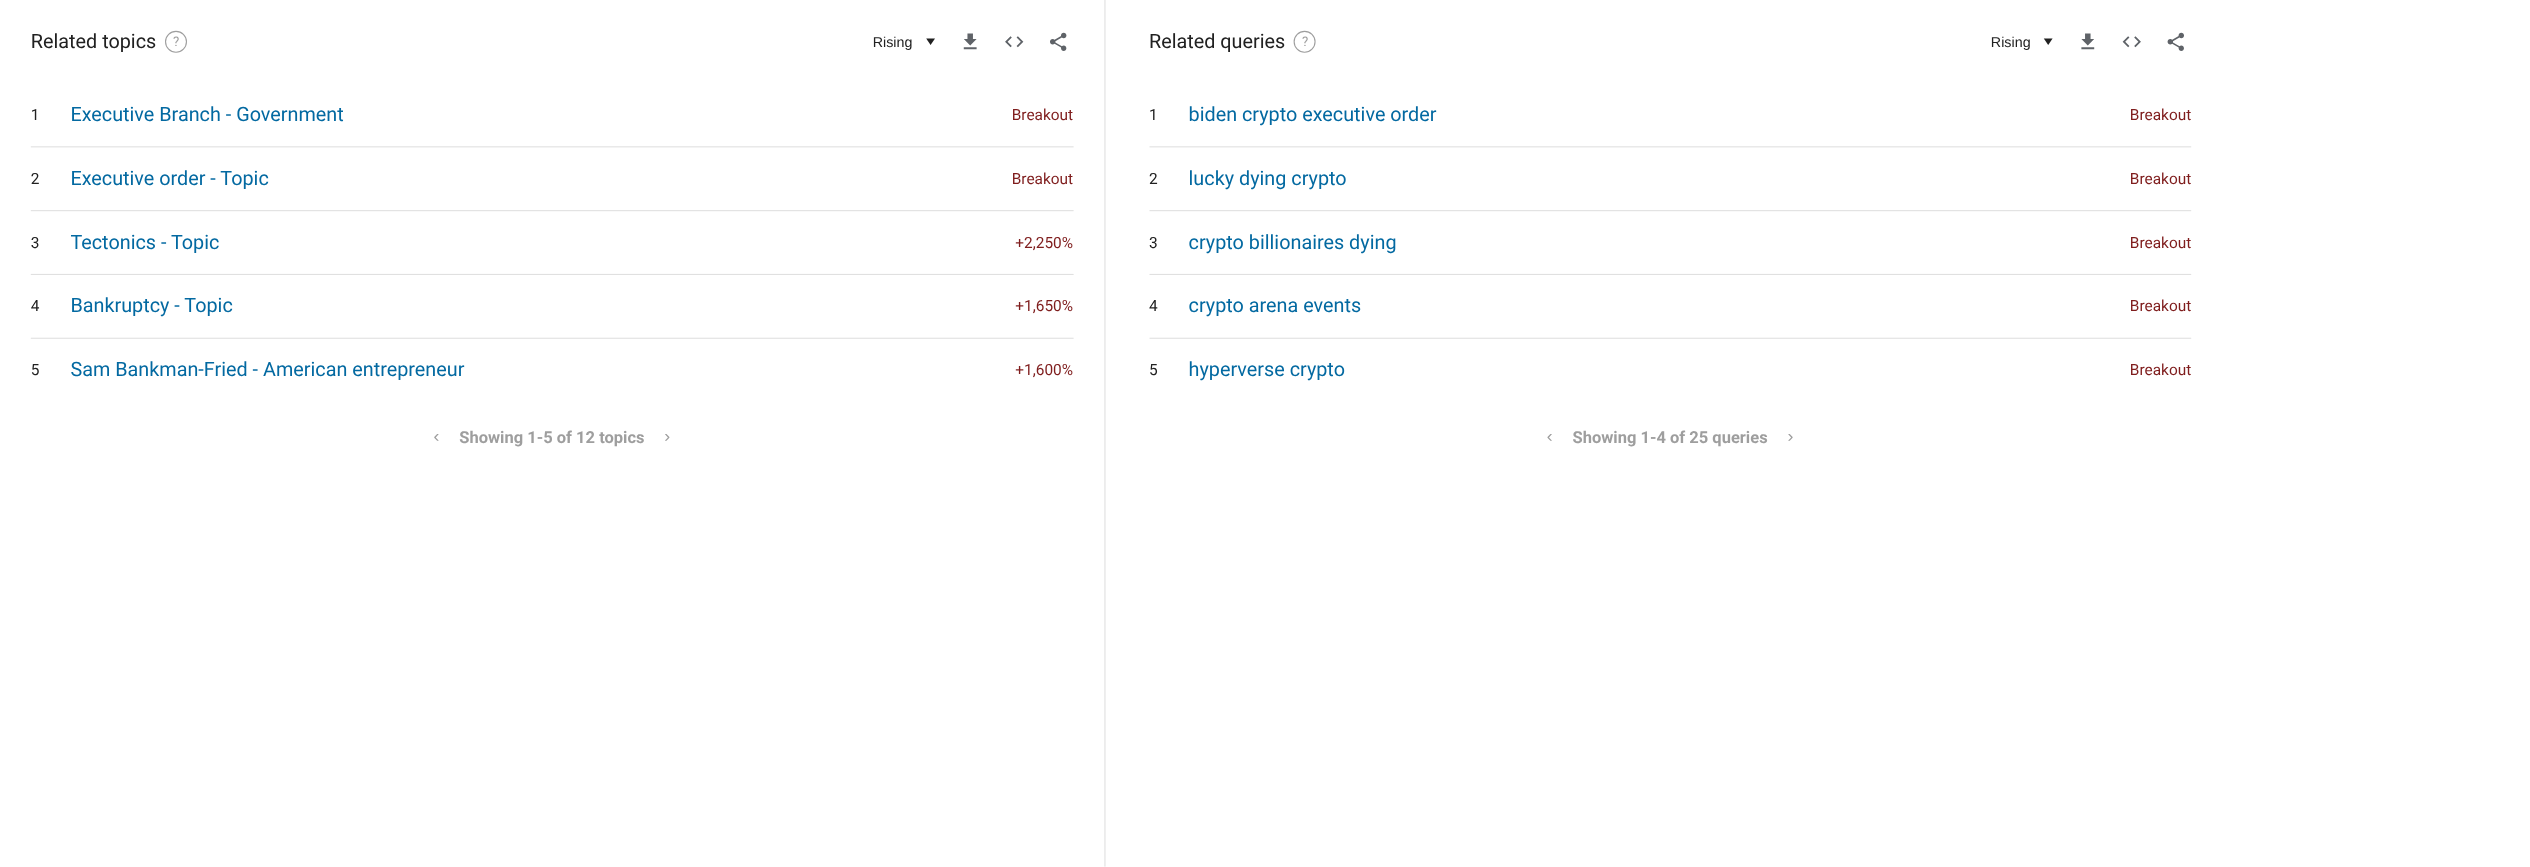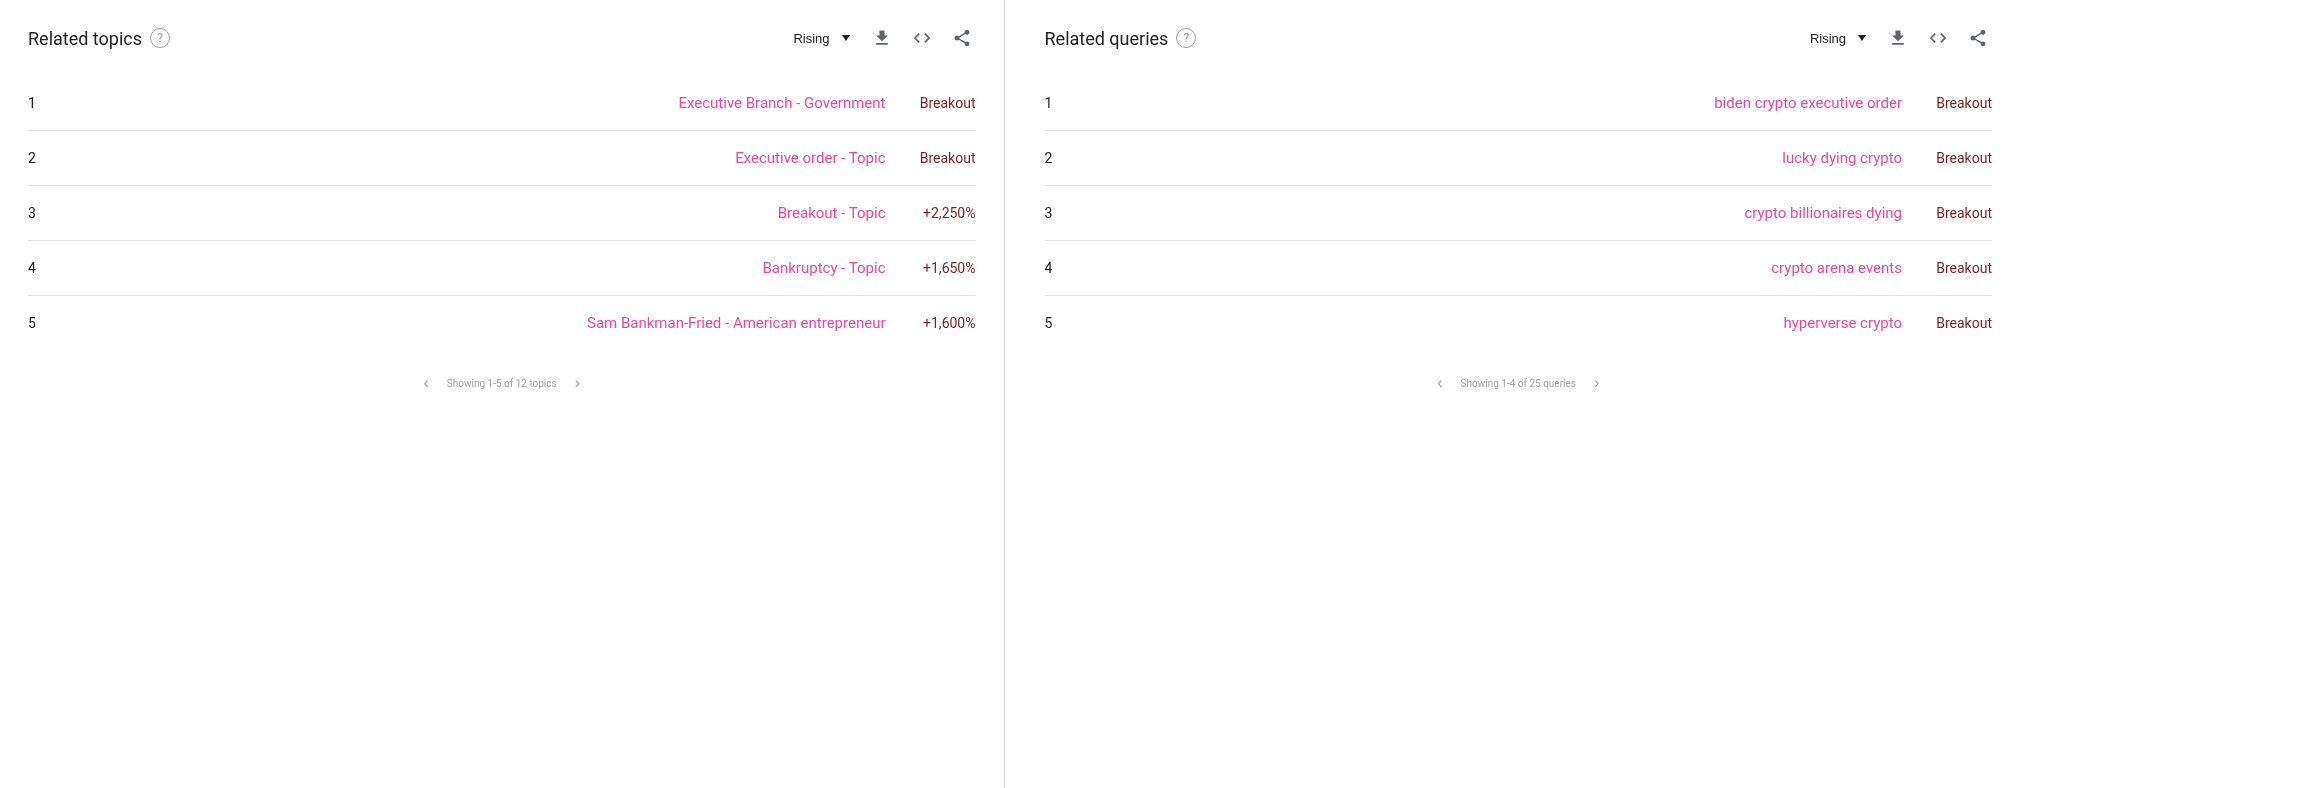--- a/index.html
+++ b/index.html
@@ -106,23 +106,22 @@
     }
     .row-num {
       font-size: 14px;
       color: #212121;
       width: 36px;
       flex-shrink: 0;
       text-align: left;
     }
     .row-label {
       flex: 1;
-      font-size: 15px;
-      color: #ec4899;
-      text-align: right;
+      font-size: 18px;
+      color: #0369a1;
     }
     .row-value {
       font-size: 14px;
       color: #7f1d1d;
       text-align: right;
       min-width: 90px;
     }
     .footer {
       display: flex;
       align-items: center;
@@ -137,21 +136,22 @@
       border: none;
       cursor: pointer;
       color: #9e9e9e;
       font-size: 16px;
       padding: 4px 6px;
       display: flex;
       align-items: center;
     }
     .footer-text {
       color: #9e9e9e;
-      font-size: 10px;
+      font-size: 15px;
+      font-weight: bold;
     }
   </style>
 </head>
 <body>
 
 <div class="container">
 <div class="panel">
     <div class="panel-header">
       <div class="panel-title-group">
         <span class="panel-title">Related topics</span>
@@ -188,21 +188,21 @@
         </div>
 
         <div class="data-row">
           <span class="row-num">2</span>
           <span class="row-label">Executive order - Topic</span>
           <span class="row-value">Breakout</span>
         </div>
 
         <div class="data-row">
           <span class="row-num">3</span>
-          <span class="row-label">Breakout - Topic</span>
+          <span class="row-label">Tectonics - Topic</span>
           <span class="row-value">+2,250%</span>
         </div>
 
         <div class="data-row">
           <span class="row-num">4</span>
           <span class="row-label">Bankruptcy - Topic</span>
           <span class="row-value">+1,650%</span>
         </div>
 
         <div class="data-row">

